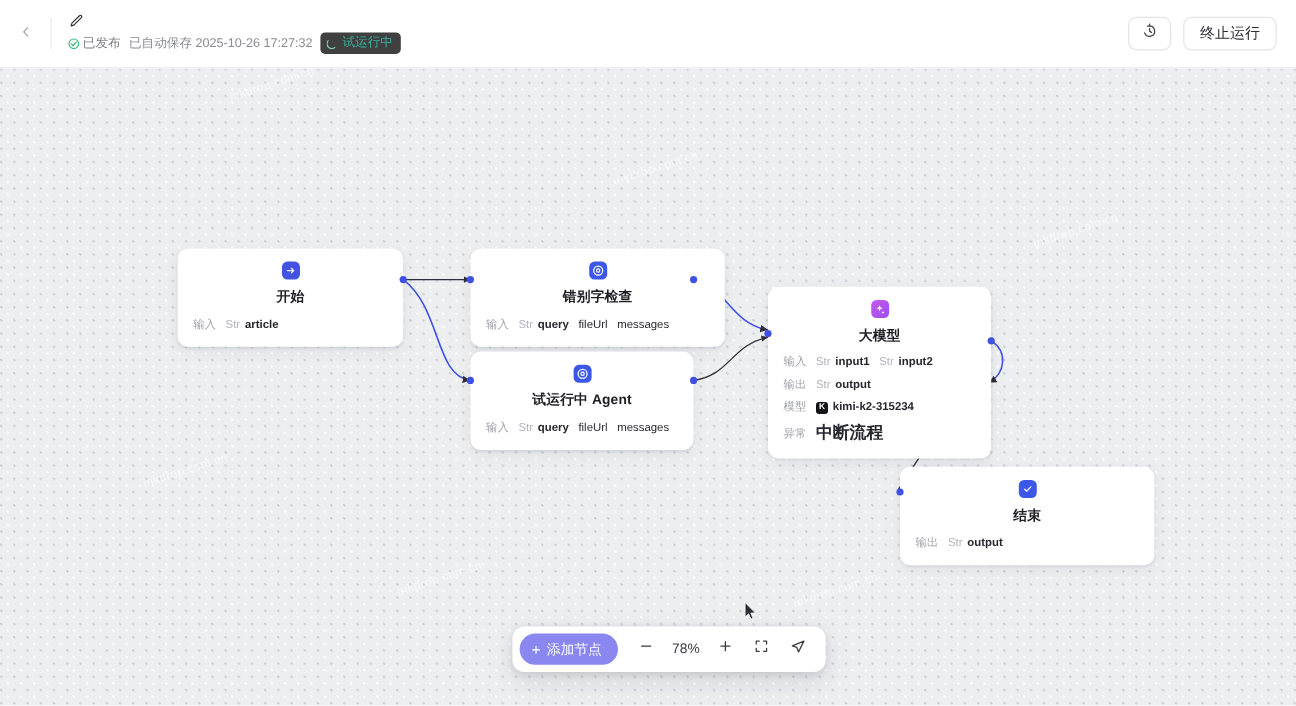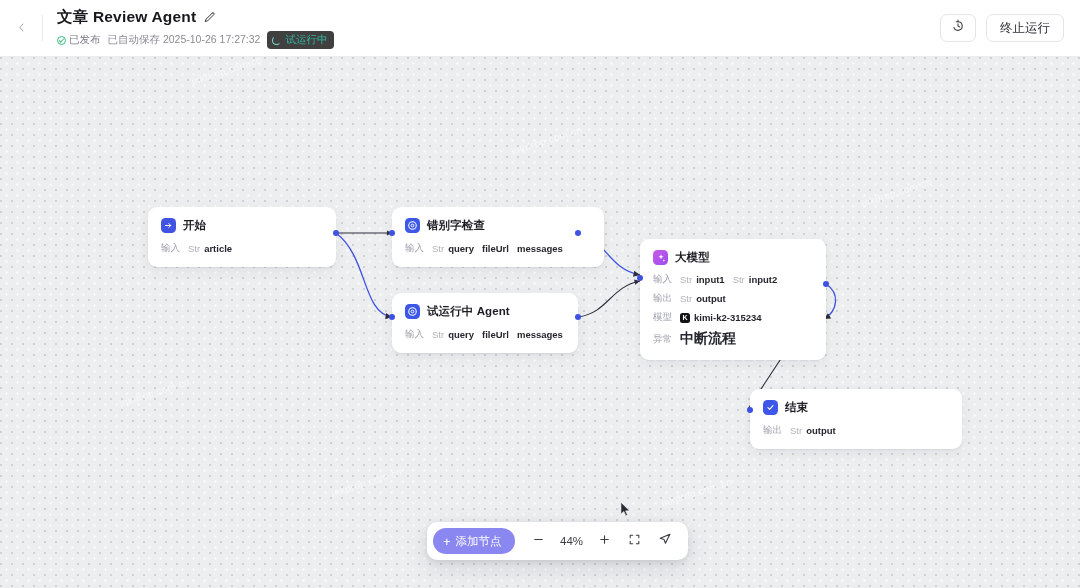--- a/index.html
+++ b/index.html
@@ -209,20 +209,21 @@
     flex-direction: column;
     gap: 9px;
     cursor: pointer;
     overflow: hidden;
   }
 
   .node-head {
     display: flex;
     align-items: center;
     gap: 7px;
+    flex-direction: column;
   }
 
   .n-icon {
     width: 15px; height: 15px;
     border-radius: 4.5px;
     display: flex;
     align-items: center;
     justify-content: center;
     color: #fff;
     flex: 0 0 auto;
@@ -255,21 +256,21 @@
   .n-label { color: #a0a0ac; flex: 0 0 auto; }
 
   .chip {
     display: inline-flex;
     align-items: center;
     gap: 4px;
     font-size: 9.5px;
   }
   .chip .ty { color: #b2b2bd; }
   .chip .nm { color: #26262e; font-weight: 600; }
-  .chip .plain { color: #26262e; font-weight: 700; }
+  .chip .plain { color: #26262e; font-weight: 400; }
 
   .model-pill {
     display: inline-flex;
     align-items: center;
     gap: 4px;
   }
   .model-logo {
     width: 10px; height: 10px;
     border-radius: 2.5px;
     background: #141418;
@@ -367,21 +368,20 @@
         <svg width="11" height="11" viewBox="0 0 16 16" fill="none">
           <path d="M10 3L5.5 8L10 13" stroke="currentColor" stroke-width="1.4" stroke-linecap="round" stroke-linejoin="round"></path>
         </svg>
       </span>
     </div>
 
     <div class="divider-v"></div>
 
     <div class="title-block">
       <div class="title-row">
-        <div class="page-title">文章 Review Agent</div>
         <span class="edit-icon">
           <svg width="13" height="13" viewBox="0 0 16 16" fill="none">
             <path d="M11.4 2.6a1.3 1.3 0 0 1 1.9 1.9L5.6 12.2 2.8 13l.8-2.8 7.8-7.6z" stroke="currentColor" stroke-width="1.15" stroke-linejoin="round" stroke-linecap="round"></path>
           </svg>
         </span>
       </div>
 
       <div class="meta-row">
         <span class="pub-wrap">
           <span class="pub-dot"></span>
@@ -597,21 +597,21 @@
     </button>
 
     <div class="tb-btn">
       <span>
         <svg width="13" height="13" viewBox="0 0 16 16" fill="none">
           <path d="M3.4 8h9.2" stroke="currentColor" stroke-width="1.35" stroke-linecap="round"></path>
         </svg>
       </span>
     </div>
 
-    <div class="zoom-level">44%</div>
+    <div class="zoom-level">78%</div>
 
     <div class="tb-btn">
       <span>
         <svg width="13" height="13" viewBox="0 0 16 16" fill="none">
           <path d="M8 3.4v9.2M3.4 8h9.2" stroke="currentColor" stroke-width="1.35" stroke-linecap="round"></path>
         </svg>
       </span>
     </div>
 
     <div class="tb-btn">

